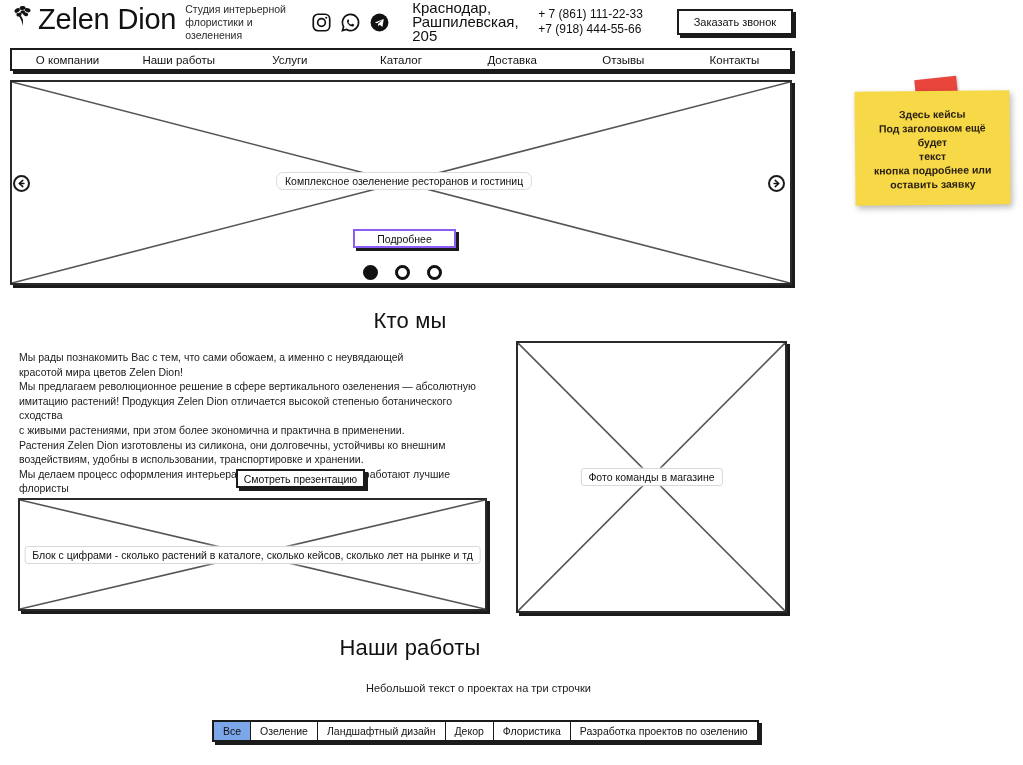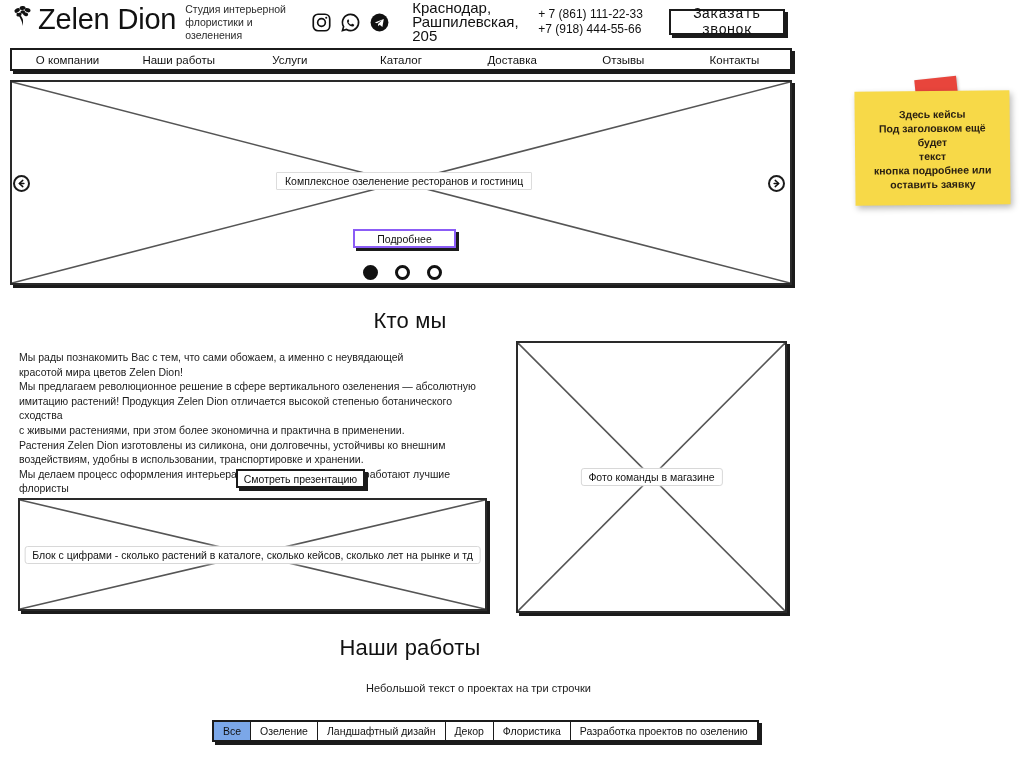--- a/index.html
+++ b/index.html
@@ -64,28 +64,28 @@
     width: 110px;
   }
   .phones {
     margin-left: 16px;
     font-size: 12px;
     line-height: 15px;
     color: #111;
     white-space: nowrap;
   }
   .callback-btn {
-    margin-left: 26px;
+    margin-left: 34px;
     width: 116px;
     height: 26px;
     border: 2px solid #1b1b1b;
     background: #fff;
     box-shadow: 3px 3px 0 #1b1b1b;
-    font-size: 14px;
-    font-family: Liberation Mono, monospace;
+    font-size: 11px;
+    font-family: Liberation Sans, sans-serif;
     color: #111;
     display: flex;
     align-items: center;
     justify-content: center;
     cursor: pointer;
     padding: 0;
   }
 
   
   .nav {
@@ -156,21 +156,21 @@
   }
   #hero-arrow-left  { left: 13px; }
   #hero-arrow-right { left: 768px; }
   .hero-arrow svg { width: 11px; height: 11px; display:block; }
 
   .hero-caption {
     position: absolute;
     left: 276px; top: 172px;
     background: #fff;
     border: 1px solid #dcdcdc;
-    border-radius: 1px;
+    border-radius: 7px;
     padding: 2px 8px;
     font-size: 10.5px;
     color: #111;
     white-space: nowrap;
     z-index: 4;
   }
   #hero-more-btn {
     position: absolute;
     left: 353px; top: 229px;
     width: 103px; height: 19px;

